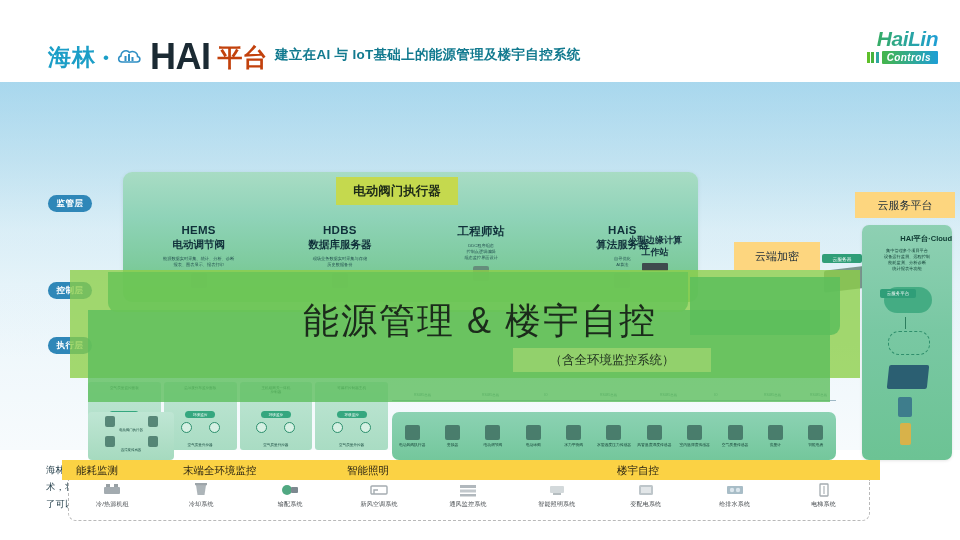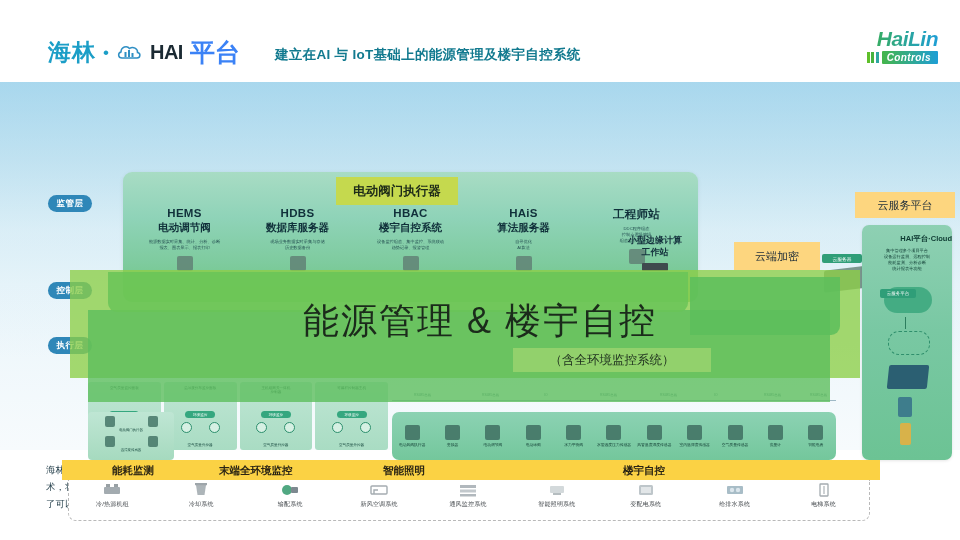--- a/index.html
+++ b/index.html
@@ -9,22 +9,22 @@
     -webkit-font-smoothing:antialiased;
   }
   #root{position:relative;width:888px;height:540px;}
 
   
   .hdr{position:absolute;left:0;top:0;width:960px;height:88px;}
   .brand{position:absolute;left:48px;top:36px;display:flex;align-items:center;gap:7px;}
   .brand-cn{font-size:23px;font-weight:bold;color:#1b9ec7;letter-spacing:1px;}
   .brand-dot{font-size:17px;color:#1b9ec7;line-height:1;}
   .brand-ico{width:27px;height:24px;}
-  .brand-hai{font-size:20px;color:#1b2a33;font-weight:bold;letter-spacing:-0.5px;}
-  .brand-pt{font-size:25px;color:#3b82f6;font-weight:bold;letter-spacing:0px;}
+  .brand-hai{font-size:36px;color:#1b2a33;font-weight:bold;letter-spacing:-0.5px;}
+  .brand-pt{font-size:25px;color:#c2410c;font-weight:bold;letter-spacing:0px;}
   .hdr-title{position:absolute;left:275px;top:46px;font-size:13.5px;font-weight:bold;color:#127a8f;letter-spacing:.3px;}
   .logo{position:absolute;right:22px;top:28px;width:118px;height:42px;}
   .logo-t{font-size:21px;font-weight:bold;font-style:italic;letter-spacing:-.5px;
           background:linear-gradient(90deg,#5fbf2a 0%,#3aae52 40%,#1e9ed6 100%);
           -webkit-background-clip:text;background-clip:text;color:transparent;text-align:right;line-height:22px;}
   .logo-b{margin-top:1px;display:flex;justify-content:flex-end;align-items:center;gap:3px;}
   .logo-bars{display:flex;gap:1.5px;}
   .logo-bars i{display:block;width:3px;height:11px;}
   .logo-ctrl{background:linear-gradient(90deg,#45b54a,#1e9ed6);color:#fff;font-size:10px;font-style:italic;
              font-weight:bold;padding:1px 7px 1px 5px;border-radius:1px;letter-spacing:.4px;}
@@ -40,21 +40,21 @@
         background:#2f87b8;color:#fff;font-size:8.5px;font-weight:bold;
         display:flex;align-items:center;justify-content:center;letter-spacing:.5px;z-index:6;}
 
   
   .loc-card{position:absolute;left:123px;top:90px;width:575px;height:130px;border-radius:9px;
             background:linear-gradient(180deg,#a8dcc4 0%,#8fd3b8 35%,#7ecb9e 70%,#6ec57f 100%);
             box-shadow:0 1px 4px rgba(0,0,0,.08);}
   .loc-badge{position:absolute;left:336px;top:95px;width:122px;height:28px;
              background:#c5d94e;display:flex;align-items:center;justify-content:center;
              font-size:12.5px;color:#1d2b18;font-weight:bold;z-index:5;}
-  .cols{position:absolute;left:128px;top:125px;width:565px;display:flex;}
+  .cols{position:absolute;left:128px;top:142px;width:565px;display:flex;}
   .col{flex:1;text-align:center;color:#10303a;}
   .col .t1{font-size:11.5px;font-weight:bold;letter-spacing:.3px;}
   .col .t2{font-size:10.5px;font-weight:bold;margin-top:2px;}
   .col .t3{font-size:4.2px;line-height:6px;margin-top:4px;color:#10363f;opacity:.85;}
   .col .cico{margin:5px auto 0;width:16px;height:15px;background:#5f7d73;border-radius:2px;opacity:.8;}
 
   
   .edge{position:absolute;left:609px;top:152px;width:92px;text-align:center;color:#13303c;}
   .edge .e1{font-size:9px;font-weight:bold;line-height:12px;}
   .edge .ebox{margin:5px auto 0;width:26px;height:8px;background:#3f4a4e;border-radius:1px;}
@@ -119,21 +119,21 @@
        border-radius:0 0 9px 9px;z-index:21;}
   .ov4{position:absolute;left:690px;top:195px;width:150px;height:58px;background:rgba(92,190,92,.85);
        border-radius:0 0 9px 0;z-index:21;}
   .ov-title{position:absolute;left:0;right:0;top:215px;text-align:center;font-size:36px;color:#1b2b1b;
             letter-spacing:2px;z-index:25;font-weight:normal;}
   .ov-sub{position:absolute;left:513px;top:266px;width:198px;height:24px;background:rgba(150,210,110,.92);
           display:flex;align-items:center;justify-content:center;font-size:12.5px;color:#1c2d1c;z-index:25;}
 
   
   .orange{position:absolute;left:62px;top:378px;width:818px;height:20px;background:#fbd244;z-index:30;}
-  .orange span{position:absolute;top:4px;font-size:10.5px;color:#2a2414;font-weight:bold;margin-left:36px;}
+  .orange span{position:absolute;top:4px;font-size:10.5px;color:#2a2414;font-weight:normal;}
   .dashbox{position:absolute;left:68px;top:398px;width:800px;height:40px;
            border:1px dashed #b9b9b9;border-top:none;border-radius:0 0 8px 8px;background:#fff;z-index:29;}
   .ico-strip{position:absolute;left:68px;top:400px;width:800px;height:36px;display:flex;z-index:31;}
   .ico-it{flex:1;text-align:center;color:#44494d;}
   .ico-it .gi{width:22px;height:16px;margin:0 auto 2px;opacity:.9;}
   .ico-it .gl{font-size:6px;letter-spacing:.2px;}
 
   
   .foot-p{position:absolute;left:46px;top:462px;width:322px;font-size:9.3px;line-height:17px;
           color:#26404c;letter-spacing:.2px;}
@@ -196,39 +196,32 @@
         <div class="cico"></div>
       </div>
       <div class="col">
         <div class="t1">HDBS</div>
         <div class="t2">数据库服务器</div>
         <div class="t3" style="white-space: pre-line;">现场业务数据实时采集与存储
 历史数据备份</div>
         <div class="cico"></div>
       </div>
       <div class="col">
-        <div class="t1">HBAC</div>
-        <div class="t2">楼宇自控系统</div>
-        <div class="t3" style="white-space: pre-line;">设备监控组态、集中监控、系统联动
-趋势记录、报警管理</div>
+        <div class="t1">工程师站</div>
+        <div class="t2"></div>
+        <div class="t3" style="white-space: pre-line;">DDC程序组态
+控制点逻辑编辑
+组态监控界面设计</div>
         <div class="cico"></div>
       </div>
       <div class="col">
         <div class="t1">HAiS</div>
         <div class="t2">算法服务器</div>
         <div class="t3" style="white-space: pre-line;">自寻优化
 AI算法</div>
-        <div class="cico"></div>
-      </div>
-      <div class="col">
-        <div class="t1">工程师站</div>
-        <div class="t2"></div>
-        <div class="t3" style="white-space: pre-line;">DDC程序组态
-控制点逻辑编辑
-组态监控界面设计</div>
         <div class="cico"></div>
       </div>
     </div>
 
     <div class="edge">
       <div class="e1" style="white-space: pre-line;">小型边缘计算
 工作站</div>
       <div class="ebox"></div>
     </div>
     <div class="cloud-enc">云端加密</div>
@@ -367,21 +360,21 @@
     <div class="ov3"></div>
     <div class="ov4"></div>
     <div class="ov2"></div>
     <div class="ov-title">能源管理 &amp; 楼宇自控</div>
     <div class="ov-sub">（含全环境监控系统）</div>
 
     <div class="orange">
       <span style="left:14px">能耗监测</span>
       <span style="left:121px">末端全环境监控</span>
       <span style="left:285px">智能照明</span>
-      <span style="left:525px">楼宇自控</span>
+      <span style="left:555px">楼宇自控</span>
     </div>
 
     <div class="dashbox"></div>
     <div class="ico-strip">
       <div class="ico-it">
         <div class="gi">
           <svg width="22" height="16" viewBox="0 0 22 16">
               <rect x="3" y="5" width="16" height="7" rx="1" fill="#9aa3a8"></rect>
               <rect x="5" y="2" width="4" height="3" fill="#8d969b"></rect>
               <rect x="13" y="2" width="4" height="3" fill="#8d969b"></rect>

